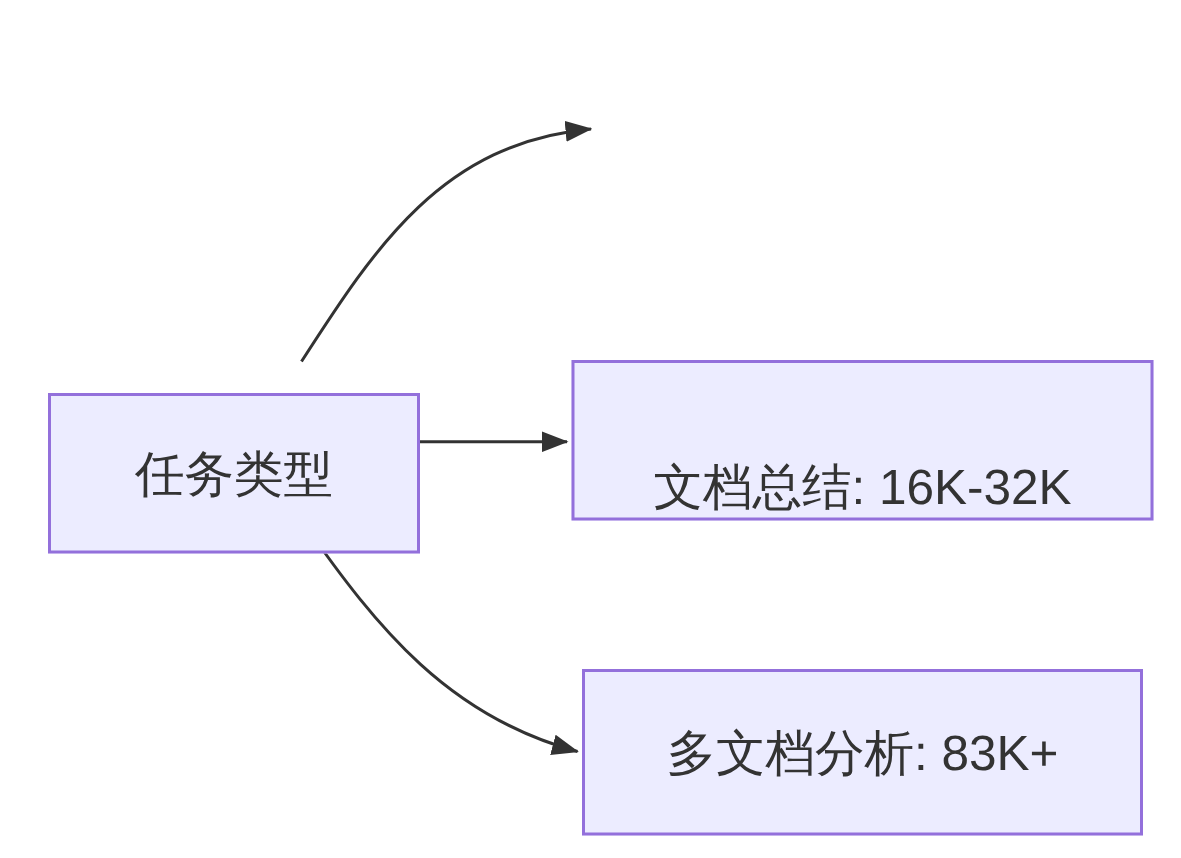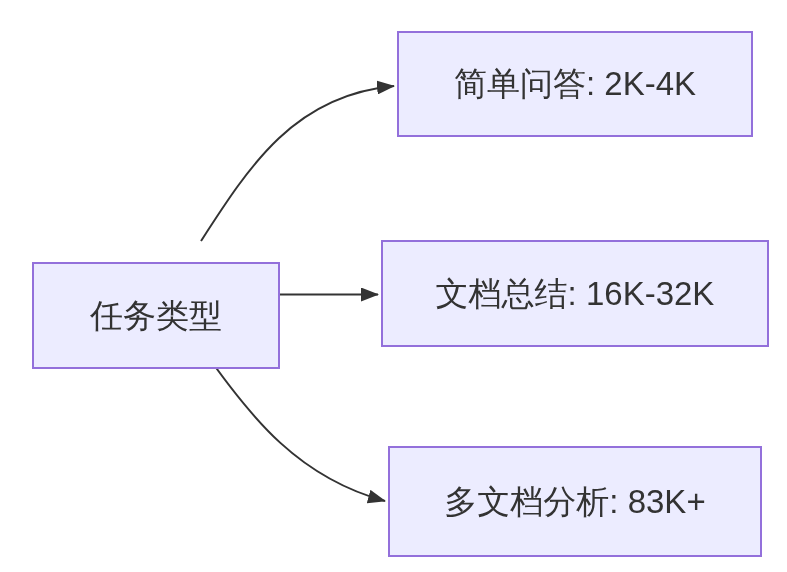--- a/index.html
+++ b/index.html
@@ -27,21 +27,21 @@
     align-items: center;
     justify-content: center;
     color: #333333;
     font-size: 33px;
     line-height: 1.2;
     white-space: nowrap;
     text-align: center;
   }
   .node-root   { left: 32px;  top: 241px; width: 248px; height: 107px; margin-top: 21px; }
   .node-top    { left: 397px; top: 31px;  width: 356px; height: 106px; }
-  .node-middle { left: 381px; top: 240px; width: 388px; height: 107px; }
+  .node-middle { left: 381px; top: 240px; width: 388px; height: 107px; align-items: flex-end; }
   .node-bottom { left: 388px; top: 446px; width: 374px; height: 111px; }
   .edge {
     fill: none;
     stroke: #333333;
     stroke-width: 2px;
   }
 </style>
 </head>
 <body>
 
@@ -55,23 +55,20 @@
     </defs>
     <path class="edge" d="M 201 241 C 250 165, 295 95, 394 86" marker-end="url(#arrowhead)"></path>
     <path class="edge" d="M 280 294.5 L 378 294.5" marker-end="url(#arrowhead)"></path>
     <path class="edge" d="M 202 348 C 252 420, 300 478, 385 501" marker-end="url(#arrowhead)"></path>
   </svg>
 
   <div class="node node-root">
     <span>任务类型</span>
   </div>
 
-  <div class="node node-top">
-    <span>简单问答: 2K-4K</span>
-  </div>
 
   <div class="node node-middle">
     <span>文档总结: 16K-32K</span>
   </div>
 
   <div class="node node-bottom">
     <span>多文档分析: 83K+</span>
   </div>
 
 </div>

